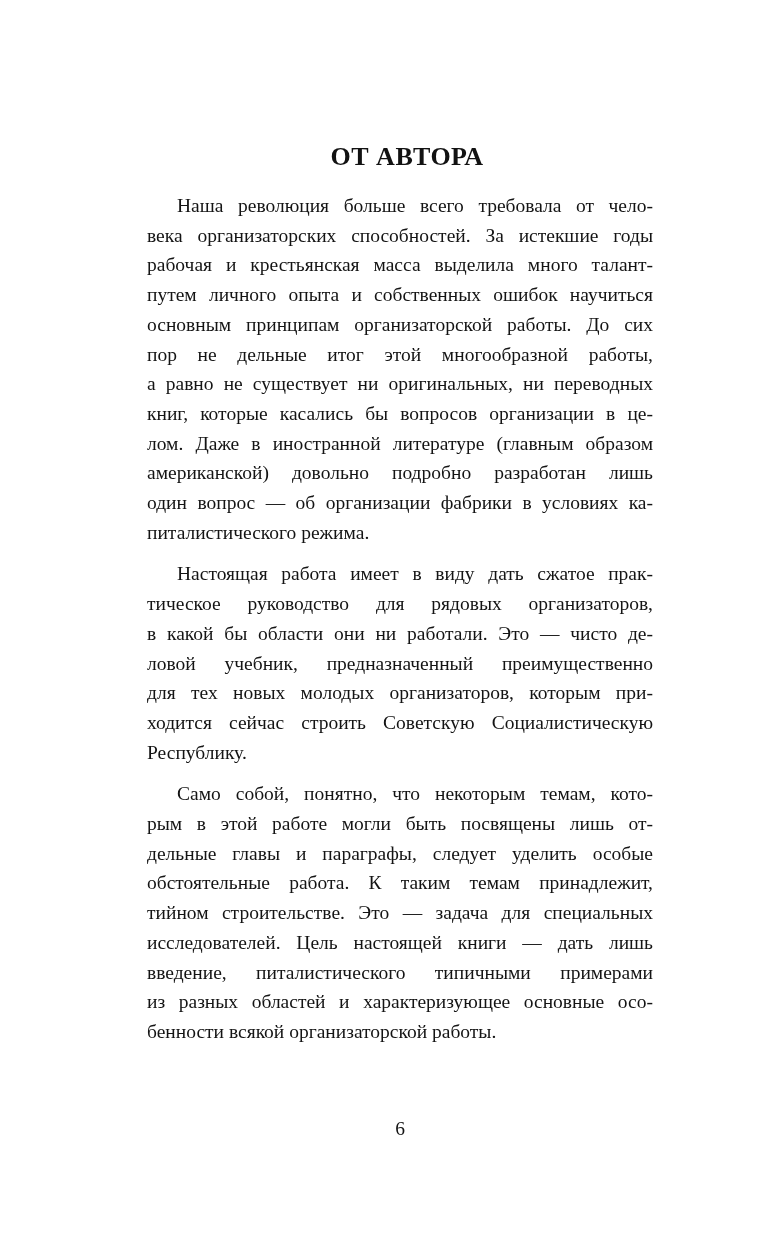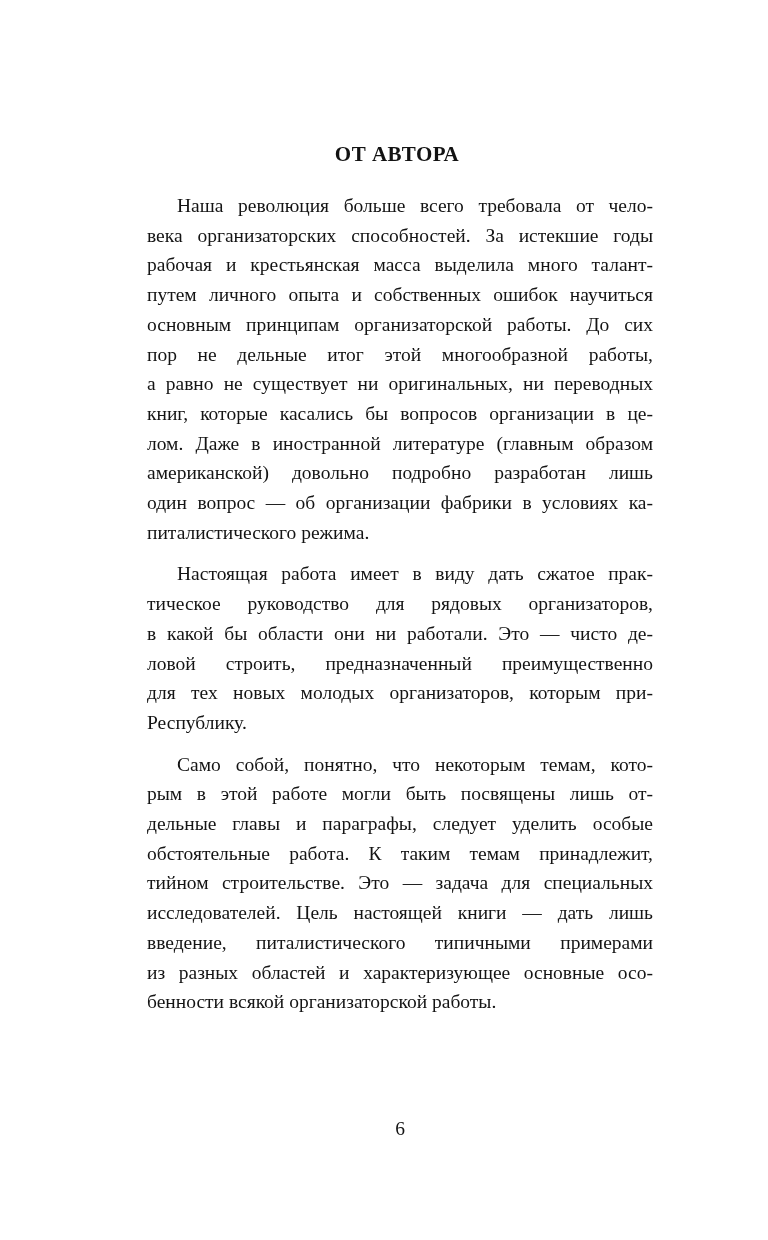--- a/index.html
+++ b/index.html
@@ -12,25 +12,25 @@
     width: 768px;
     height: 1240px;
     background: #ffffff;
     font-family: "Liberation Serif", "DejaVu Serif", serif;
     color: #141414;
     overflow: hidden;
   }
   .title {
     position: absolute;
     top: 142px;
-    left: 132px;
+    left: 142px;
     width: 530px;
     margin: 0;
     text-align: center;
-    font-size: 21px;
+    font-size: 26px;
     font-weight: bold;
     letter-spacing: 0.5px;
     color: #121212;
   }
   .text-block {
     position: absolute;
     top: 179px;
     left: 135px;
     width: 530px;
     font-size: 19.5px;
@@ -76,22 +76,23 @@
         <div class="line">книг, которые касались бы вопросов организации в це-</div>
         <div class="line">лом. Даже в иностранной литературе (главным образом</div>
         <div class="line">американской) довольно подробно разработан лишь</div>
         <div class="line">один вопрос — об организации фабрики в условиях ка-</div>
         <div class="line last">питалистического режима.</div>
       </div>
       <div class="paragraph">
         <div class="line first">Настоящая работа имеет в виду дать сжатое прак-</div>
         <div class="line">тическое руководство для рядовых организаторов,</div>
         <div class="line">в какой бы области они ни работали. Это — чисто де-</div>
-        <div class="line">ловой строить, предназначенный преимущественно</div>
+        <div class="line">ловой учебник, предназначенный преимущественно</div>
         <div class="line">для тех новых молодых организаторов, которым при-</div>
+        <div class="line">ходится сейчас строить Советскую Социалистическую</div>
         <div class="line last">Республику.</div>
       </div>
       <div class="paragraph">
         <div class="line first">Само собой, понятно, что некоторым темам, кото-</div>
         <div class="line">рым в этой работе могли быть посвящены лишь от-</div>
         <div class="line">дельные главы и параграфы, следует уделить особые</div>
         <div class="line">обстоятельные работа. К таким темам принадлежит,</div>
         <div class="line">тийном строительстве. Это — задача для специальных</div>
         <div class="line">исследователей. Цель настоящей книги — дать лишь</div>
         <div class="line">введение, питалистического типичными примерами</div>

